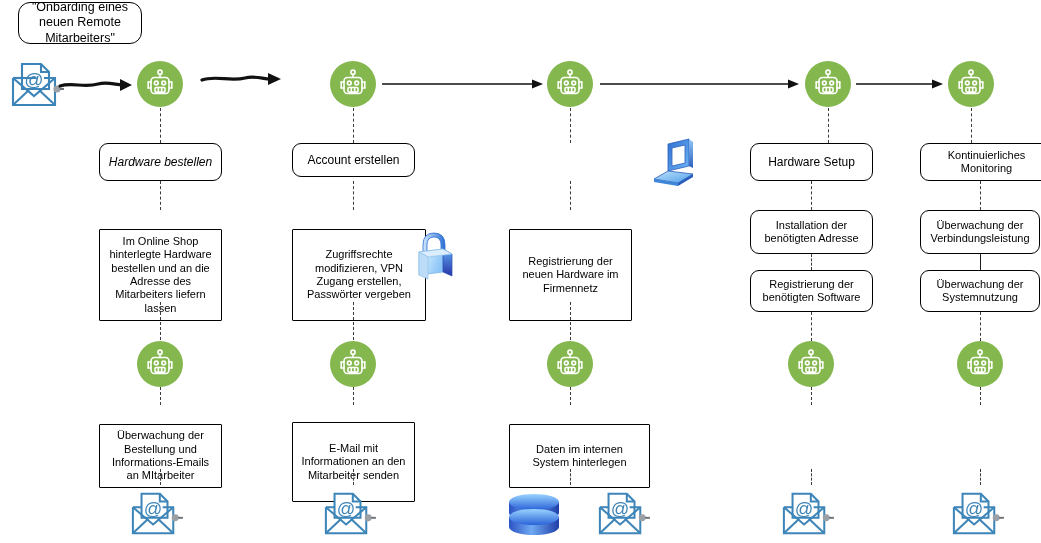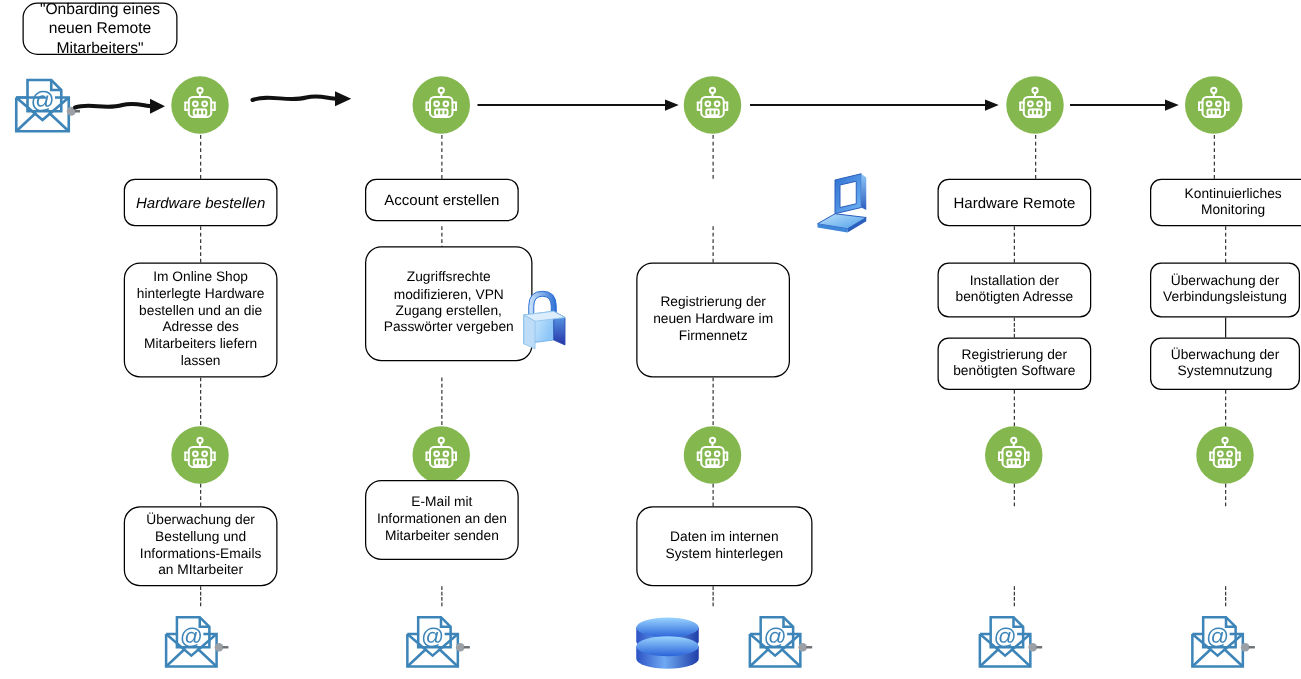--- a/index.html
+++ b/index.html
@@ -23,21 +23,21 @@
     background:#ffffff;
     display:flex;
     align-items:center;
     justify-content:center;
     text-align:center;
     line-height:1.22;
     padding:3px 5px;
     white-space:pre-line;
   }
   .r-sm{border-radius:9px;}
-  .r-lg{border-radius:13px;}
+  .r-lg{border-radius:1px;margin-top:19px;}
   .title-box{
     position:absolute;
     box-sizing:border-box;
     border:1.3px solid #000000;
     border-radius:12px;
     background:#ffffff;
     display:flex;
     align-items:center;
     justify-content:center;
     text-align:center;
@@ -228,21 +228,21 @@
           <circle cx="19.7" cy="15" r="1.9"></circle>
         <rect x="11" y="19.5" width="10" height="4.6" rx="1"></rect>
         <line x1="14.3" y1="19.5" x2="14.3" y2="24.1"></line>
           <line x1="17.7" y1="19.5" x2="17.7" y2="24.1"></line>
       </g>
     </svg>
   </div>
   <div class="vdash" style="left:353px;top:108px;height:35px;"></div>
   <div class="node r-sm fs12" style="left:292px;top:143px;width:123px;height:34px;">Account erstellen</div>
   <div class="vdash" style="left:353px;top:181px;height:29px;"></div>
-  <div class="node r-lg fs11" style="left:292px;top:197px;width:134px;height:92px;">Zugriffsrechte
+  <div class="node r-lg fs11" style="left:292px;top:210px;width:134px;height:92px;">Zugriffsrechte
 modifizieren, VPN
 Zugang erstellen,
 Passwörter vergeben</div>
   <div class="icon" style="left:413px;top:228px;">
     <svg width="48" height="52" viewBox="0 0 48 52">
       <defs>
         <linearGradient id="lockGradBody" x1="0" y1="0" x2="1" y2="0.4">
           <stop offset="0" stop-color="#e6f2fd"></stop>
           <stop offset="0.55" stop-color="#b6dcfb"></stop>
           <stop offset="1" stop-color="#8cc5f7"></stop>
@@ -278,21 +278,21 @@
           <line x1="27.8" y1="20" x2="25" y2="20"></line>
         <circle cx="12.3" cy="15" r="1.9"></circle>
           <circle cx="19.7" cy="15" r="1.9"></circle>
         <rect x="11" y="19.5" width="10" height="4.6" rx="1"></rect>
         <line x1="14.3" y1="19.5" x2="14.3" y2="24.1"></line>
           <line x1="17.7" y1="19.5" x2="17.7" y2="24.1"></line>
       </g>
     </svg>
   </div>
   <div class="vdash" style="left:353px;top:387px;height:18px;"></div>
-  <div class="node r-lg fs11" style="left:292px;top:384px;width:123px;height:64px;">E-Mail mit
+  <div class="node r-lg fs11" style="left:292px;top:403px;width:123px;height:80px;">E-Mail mit
 Informationen an den
 Mitarbeiter senden</div>
   <div class="vdash" style="left:353px;top:469px;height:16px;"></div>
   <div class="icon" style="left:320px;top:488px;">
     <svg width="56" height="50" viewBox="0 0 56 52">
       <g fill="none" stroke="#3d85b8" stroke-width="2.1">
         <path d="M14 6 h19 l8 8 v17 H14 Z" fill="#ffffff"></path>
         <path d="M33 6 v8 h8"></path>
         <path d="M5 20 L5 47 L47 47 L47 20 L36 20"></path>
         <path d="M5 20 L14 20"></path>
@@ -430,21 +430,21 @@
           <line x1="27.8" y1="20" x2="25" y2="20"></line>
         <circle cx="12.3" cy="15" r="1.9"></circle>
           <circle cx="19.7" cy="15" r="1.9"></circle>
         <rect x="11" y="19.5" width="10" height="4.6" rx="1"></rect>
         <line x1="14.3" y1="19.5" x2="14.3" y2="24.1"></line>
           <line x1="17.7" y1="19.5" x2="17.7" y2="24.1"></line>
       </g>
     </svg>
   </div>
   <div class="vdash" style="left:828px;top:108px;height:35px;"></div>
-  <div class="node r-sm fs12" style="left:750px;top:143px;width:123px;height:38px;">Hardware Remote</div>
+  <div class="node r-sm fs12" style="left:750px;top:143px;width:123px;height:38px;">Hardware Setup</div>
   <div class="vdash" style="left:811px;top:181px;height:29px;"></div>
   <div class="node r-sm fs11" style="left:750px;top:210px;width:123px;height:44px;">Installation der
 benötigten Adresse</div>
   <div class="vdash" style="left:811px;top:254px;height:16px;"></div>
   <div class="node r-sm fs11" style="left:750px;top:270px;width:123px;height:42px;">Registrierung der
 benötigten Software</div>
   <div class="vdash" style="left:811px;top:312px;height:29px;"></div>
   <div class="robot" style="left:788px;top:341px;">
     <svg width="32" height="32" viewBox="0 0 32 32">
       <g fill="none" stroke="#ffffff" stroke-width="1.6" stroke-linejoin="round" stroke-linecap="round">

